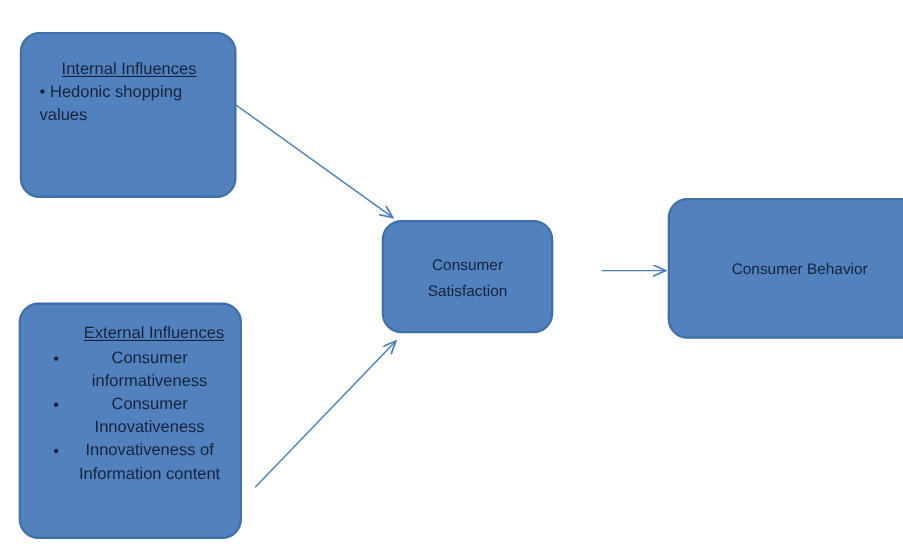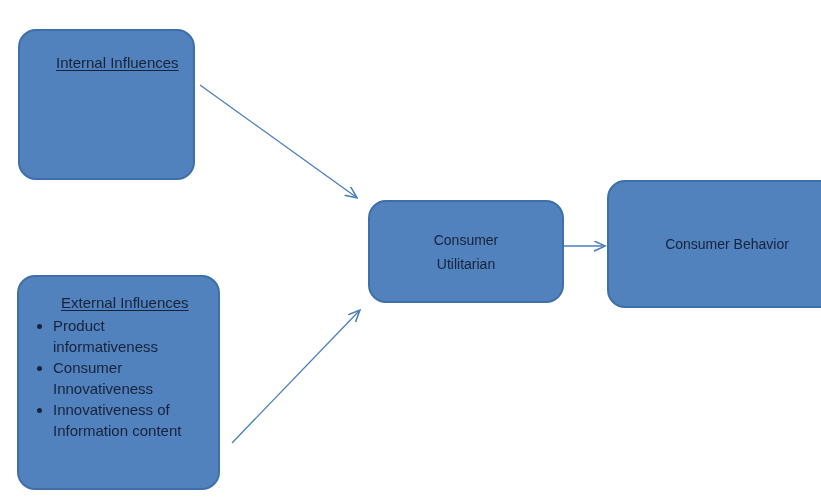--- a/index.html
+++ b/index.html
@@ -67,31 +67,32 @@
     position: absolute;
     left: 0;
     top: 0;
     width: 821px;
     height: 503px;
     pointer-events: none;
   }
 
   
   #node-internal {
-    left: 18px; top: 29px; width: 177px; height: 151px;
+    left: 18px; top: 29px; width: 197px; height: 151px;
     padding: 22px 10px 0 16px;
   }
   #node-internal .node-title { margin-left: 20px; }
   #node-external {
     left: 17px; top: 275px; width: 203px; height: 215px;
-    padding: 16px 10px 0 10px;
+    padding: 16px 10px 0 21px;
+    text-align: center;
   }
   #node-external .node-title { margin-left: 32px; display: inline-block; }
   #node-satisfaction {
-    left: 368px; top: 200px; width: 196px; height: 103px;
+    left: 347px; top: 200px; width: 156px; height: 103px;
   }
   #node-behavior {
     left: 607px; top: 180px; width: 240px; height: 128px;
   }
 </style>
 </head>
 <body>
 
 <div id="canvas">
 
@@ -102,36 +103,37 @@
       </marker>
     </defs>
     <line x1="200" y1="85" x2="356" y2="197" stroke="#4a7ebb" stroke-width="1.3" marker-end="url(#ah)"></line>
     <line x1="232" y1="443" x2="359" y2="311" stroke="#4a7ebb" stroke-width="1.3" marker-end="url(#ah)"></line>
     <line x1="547" y1="246" x2="604" y2="246" stroke="#4a7ebb" stroke-width="1.3" marker-end="url(#ah)"></line>
   </svg>
 
   <div class="node" id="node-internal">
     <div class="node-title">Internal Influences</div>
     <div class="list-flow">
+      <span class="item">• Hedonic shopping values</span>
     </div>
   </div>
 
   <div class="node" id="node-external">
     <div class="node-title">External Influences</div>
     <ul class="bullets">
-      <li>Product informativeness</li>
+      <li>Consumer informativeness</li>
       <li>Consumer Innovativeness</li>
       <li>Innovativeness of Information content</li>
     </ul>
   </div>
 
   <div class="node node-centered" id="node-satisfaction">
     <div class="centered-label">
       <div>Consumer</div>
-      <div>Utilitarian</div>
+      <div>Satisfaction</div>
     </div>
   </div>
 
   <div class="node node-centered" id="node-behavior">
     <div class="centered-label">Consumer Behavior</div>
   </div>
 
 </div>
 
 </body></html>

